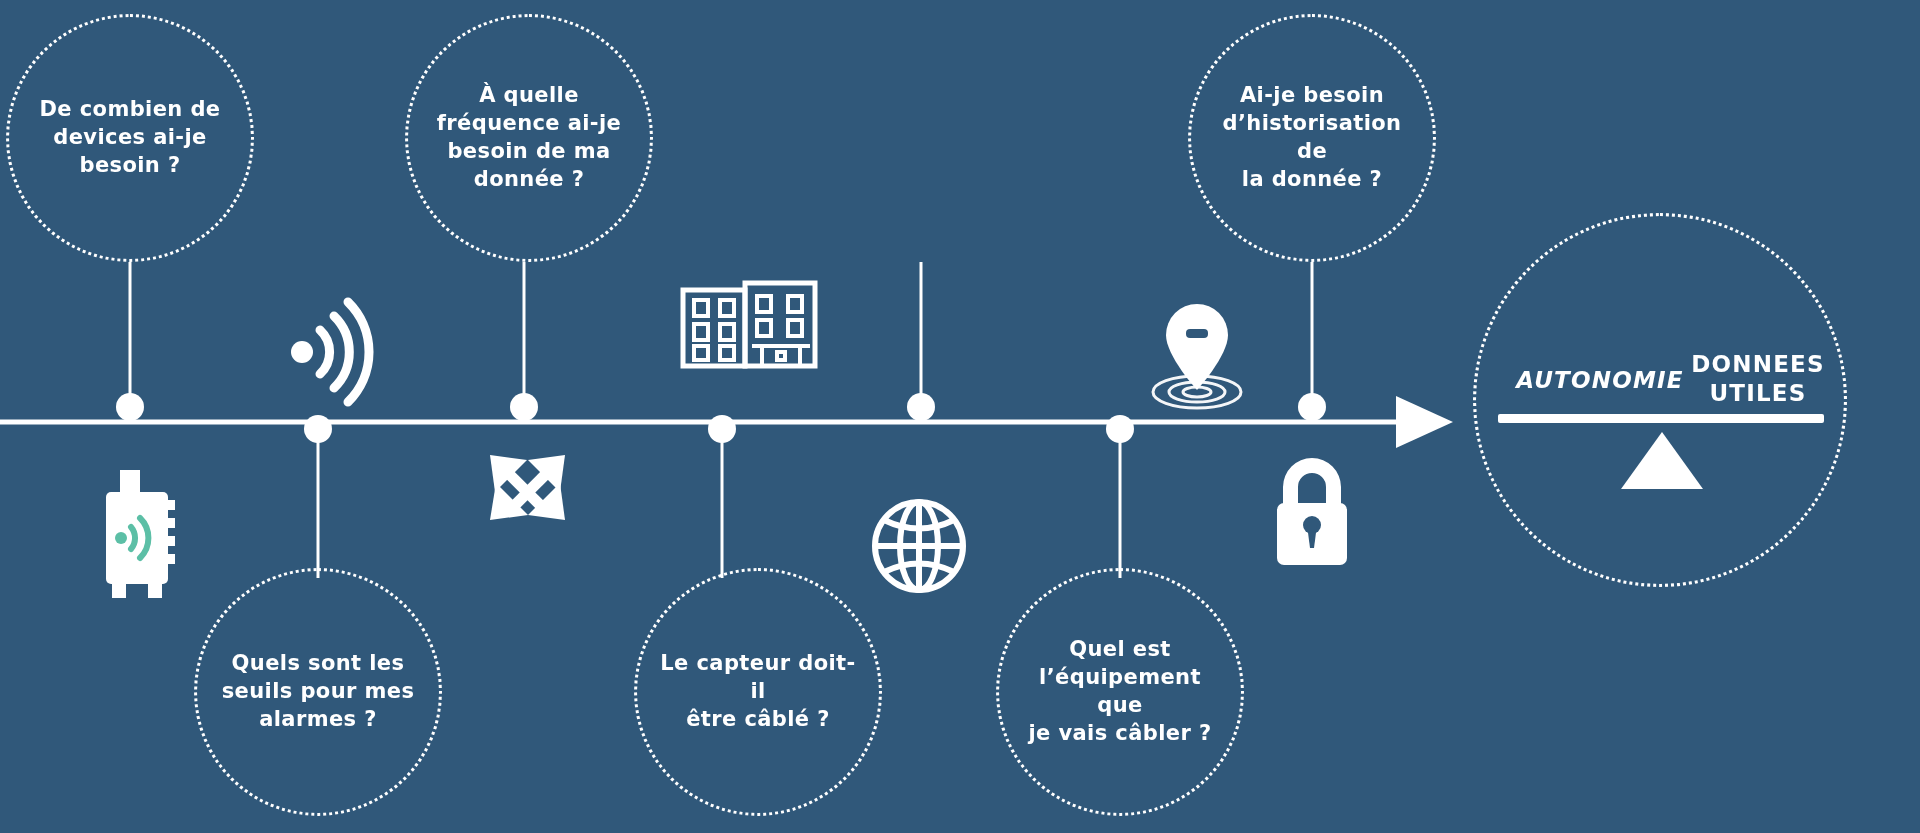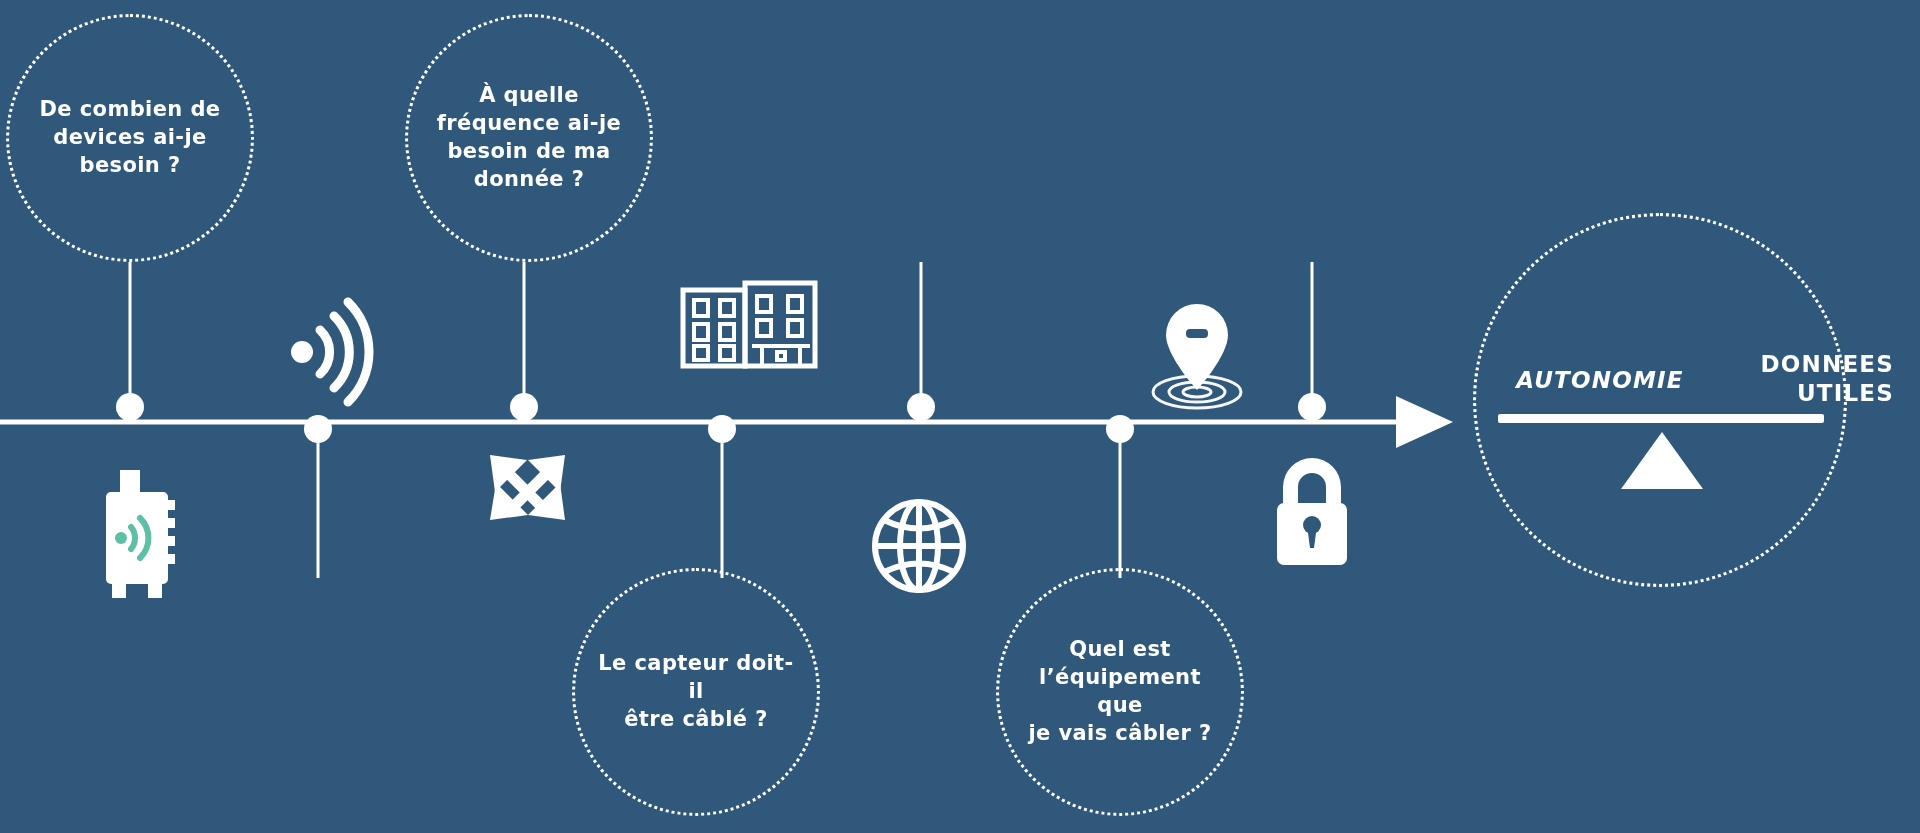--- a/index.html
+++ b/index.html
@@ -184,33 +184,43 @@
   </div>
 
   <div class="bubble" style="left:405px; top:14px; width:248px; height:248px;">
     <div class="bubble-text">À quelle
 fréquence ai-je
 besoin de ma
 donnée ?</div>
   </div>
 
 
-
-
-  <div class="bubble" style="left:572px; top:568px; width:248px; height:248px;">
+  <div class="bubble" style="left:1188px; top:14px; width:248px; height:248px;">
+    <div class="bubble-text">Ai-je besoin
+d’historisation de
+la donnée ?</div>
+  </div>
+
+  <div class="bubble" style="left:194px; top:568px; width:248px; height:248px;">
+    <div class="bubble-text">Quels sont les
+seuils pour mes
+alarmes ?</div>
+  </div>
+
+  <div class="bubble" style="left:634px; top:568px; width:248px; height:248px;">
     <div class="bubble-text">Le capteur doit-il
 être câblé ?</div>
   </div>
 
   <div class="bubble" style="left:996px; top:568px; width:248px; height:248px;">
     <div class="bubble-text">Quel est
 l’équipement que
 je vais câbler ?</div>
   </div>
 
   <div class="bubble" style="left:1473px; top:213px; width:374px; height:374px;"></div>
 
   <div class="scale-label" style="left:1500px; top:366px; width:200px;font-style:italic;">AUTONOMIE</div>
 
-  <div class="scale-label" style="left:1714px; top:350px; width:180px;text-align:right;">DONNEES
+  <div class="scale-label" style="left:1668px; top:350px; width:180px;">DONNEES
 UTILES</div>
 
 </div>
 
 </body></html>

